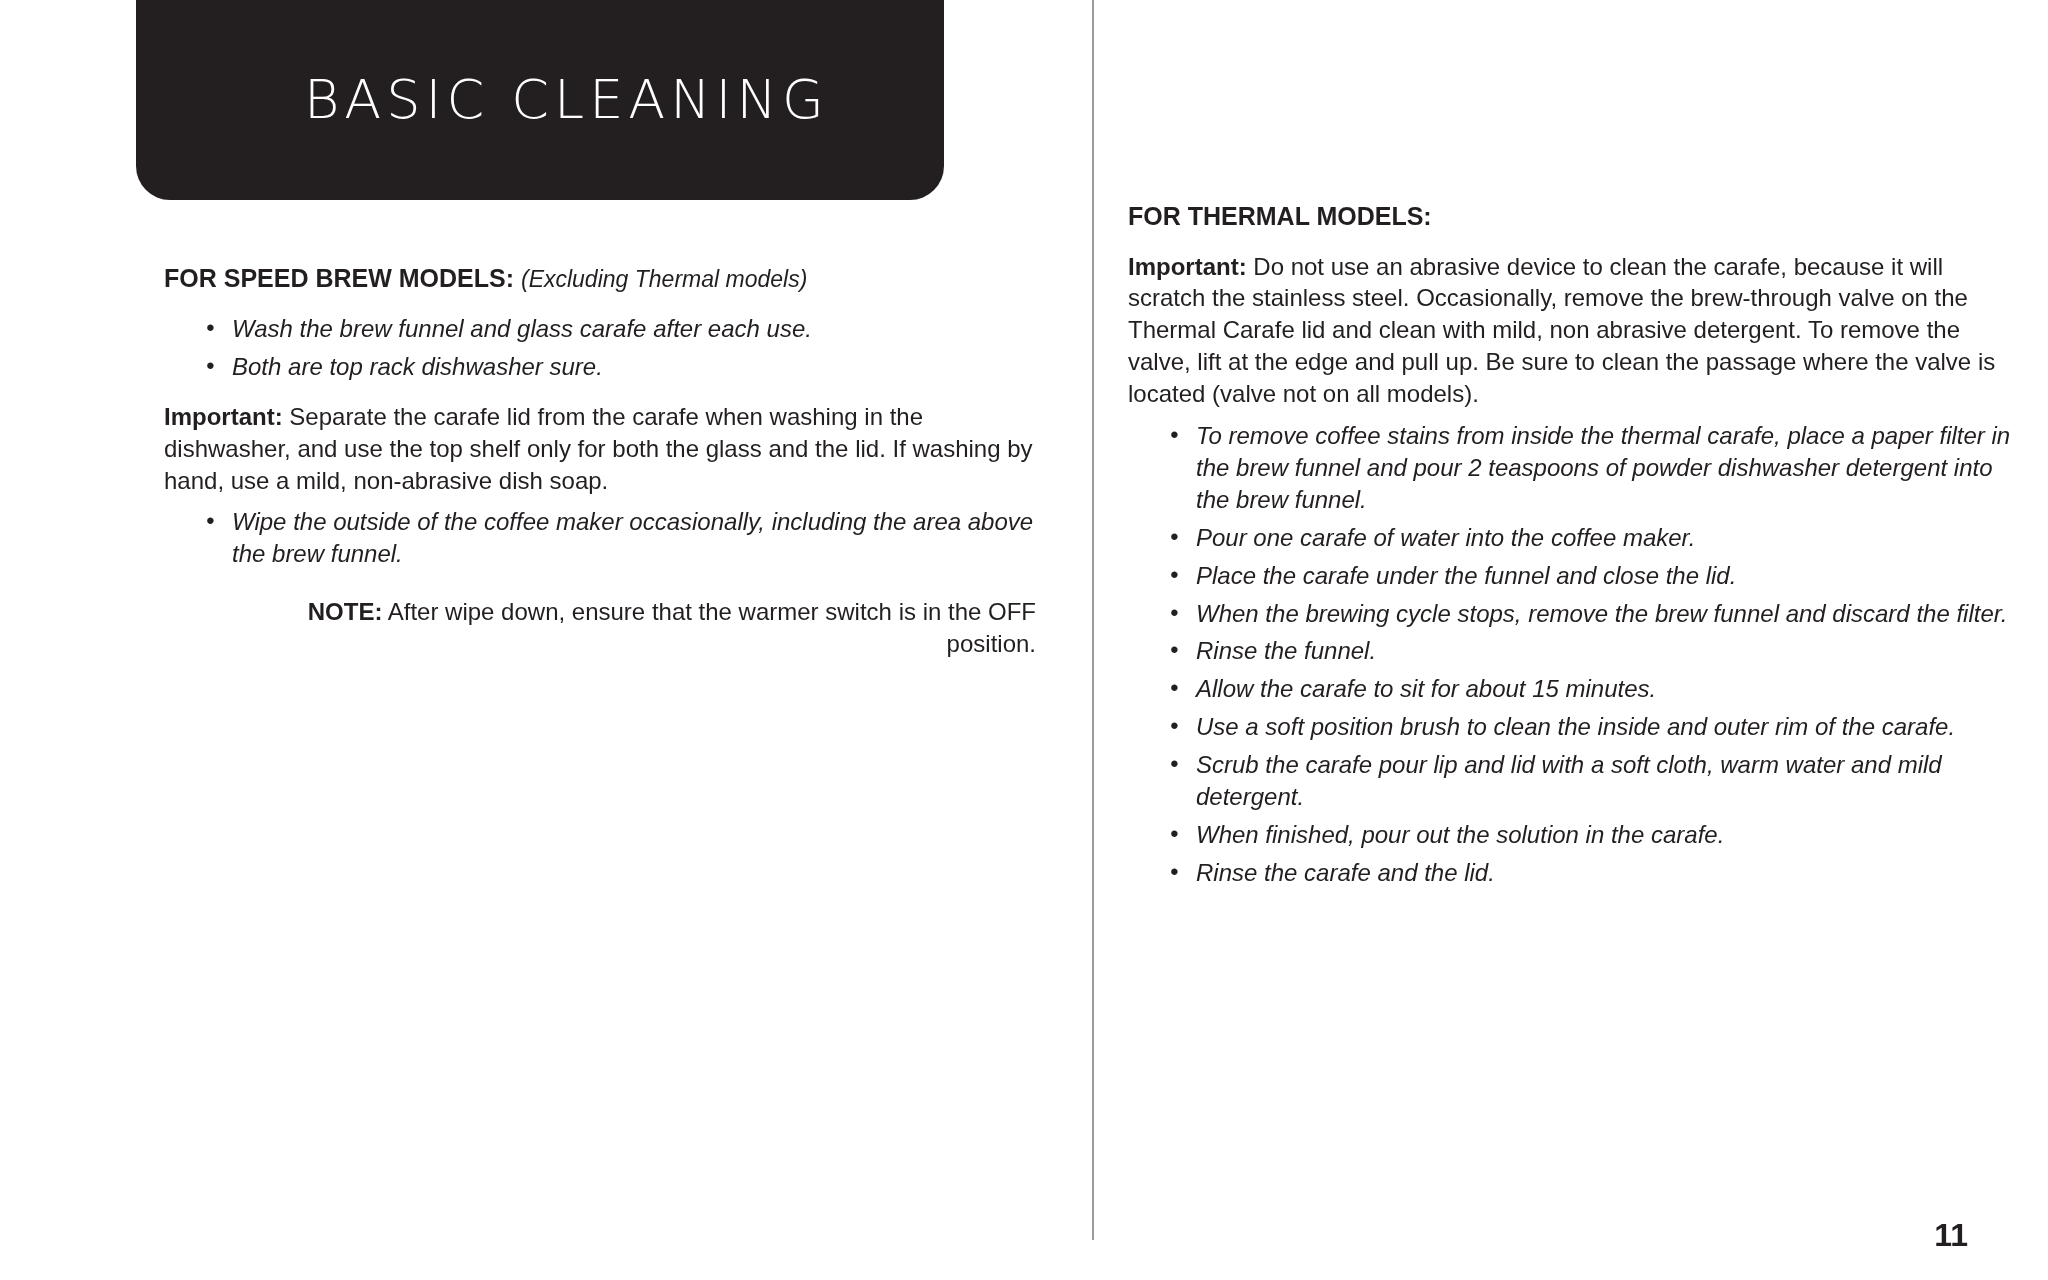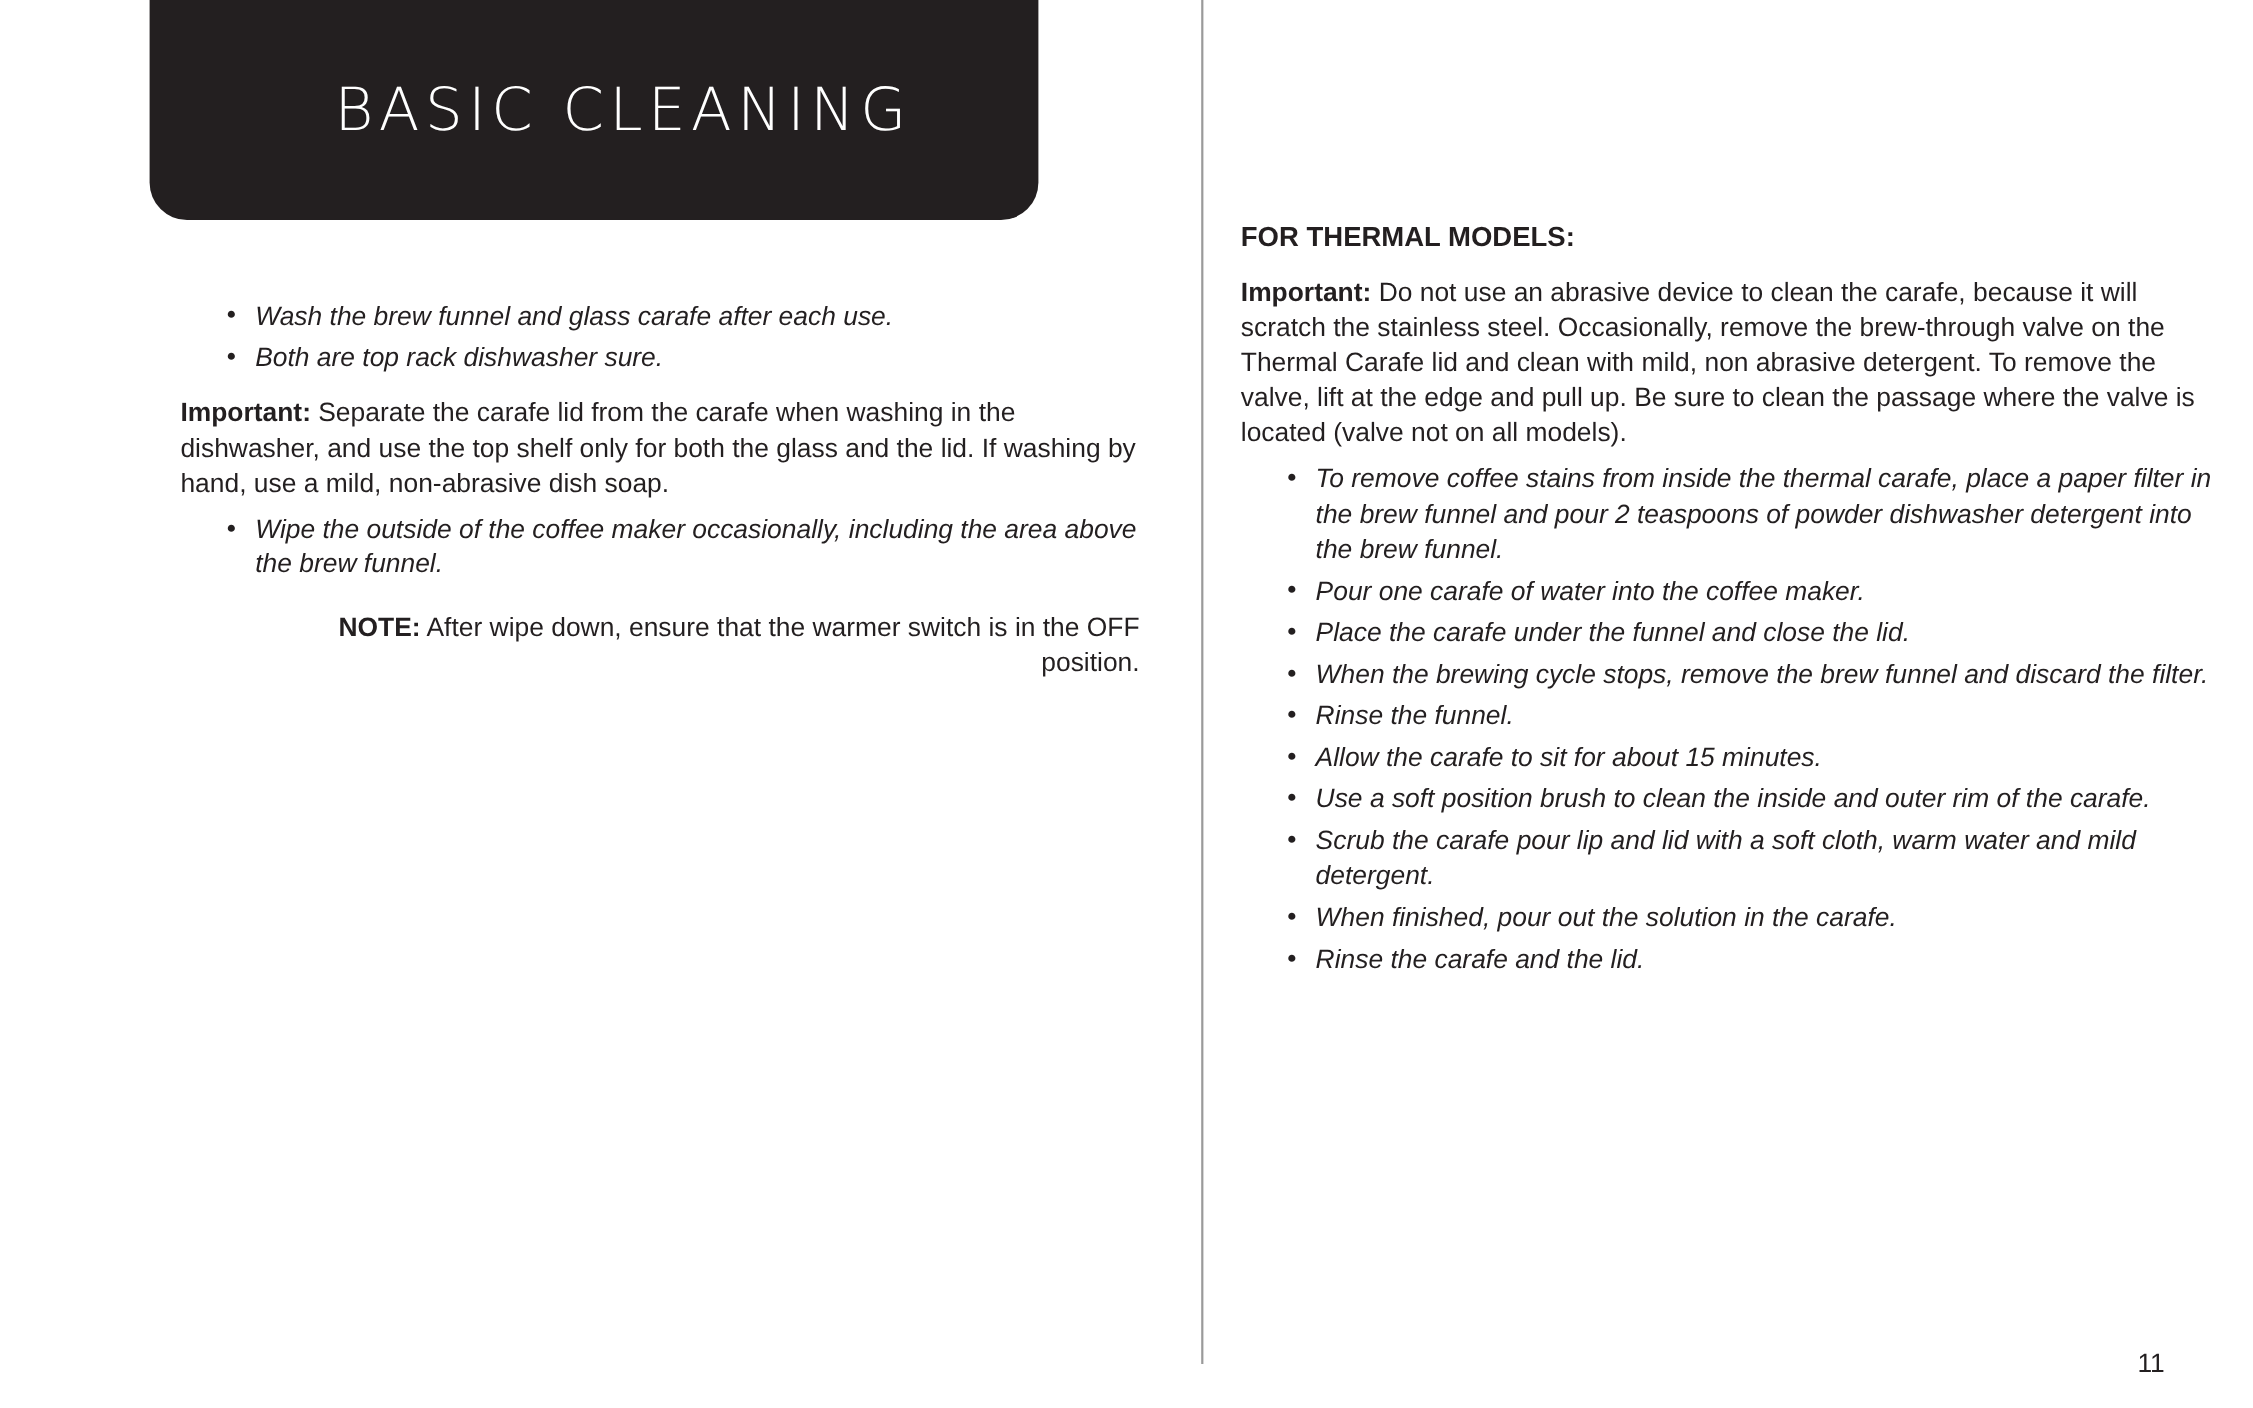--- a/index.html
+++ b/index.html
@@ -123,37 +123,42 @@
     text-align: right;
   }
   .note-block .lead { font-weight: bold; }
 
   .right-bullets li { margin-bottom: 14px; }
 
   .page-number {
     position: absolute;
     right: 80px;
     bottom: 26px;
-    font-size: 24px;
+    font-size: 32px;
     color: #231f20;
+    font-weight: bold;
   }
 </style>
 </head>
 <body>
 
 <div class="page">
 
   <div class="banner">
     <div class="banner-title">BASIC CLEANING</div>
   </div>
 
   <div class="divider"></div>
 
   <div class="col col-left">
 
+    <h2 class="section-head">
+      <span>FOR SPEED BREW MODELS:</span>
+      <span class="subtle">(Excluding Thermal models)</span>
+    </h2>
 
     <ul class="bullets">
       <li>Wash the brew funnel and glass carafe after each use.</li>
       <li>Both are top rack dishwasher sure.</li>
     </ul>
 
     <p class="para">
       <span class="lead">Important:</span><span> Separate the carafe lid from the carafe when washing in the dishwasher, and use the top shelf only for both the glass and the lid. If washing by hand, use a mild, non-abrasive dish soap.</span>
     </p>
 

